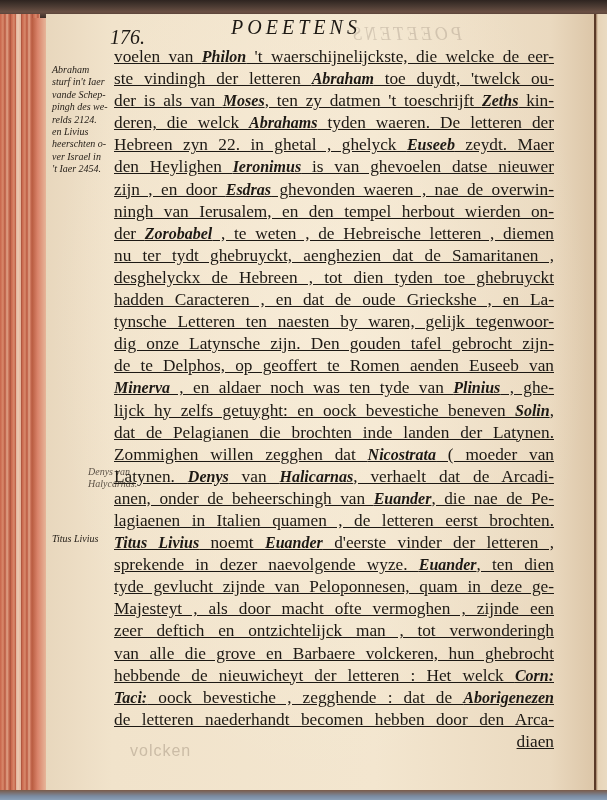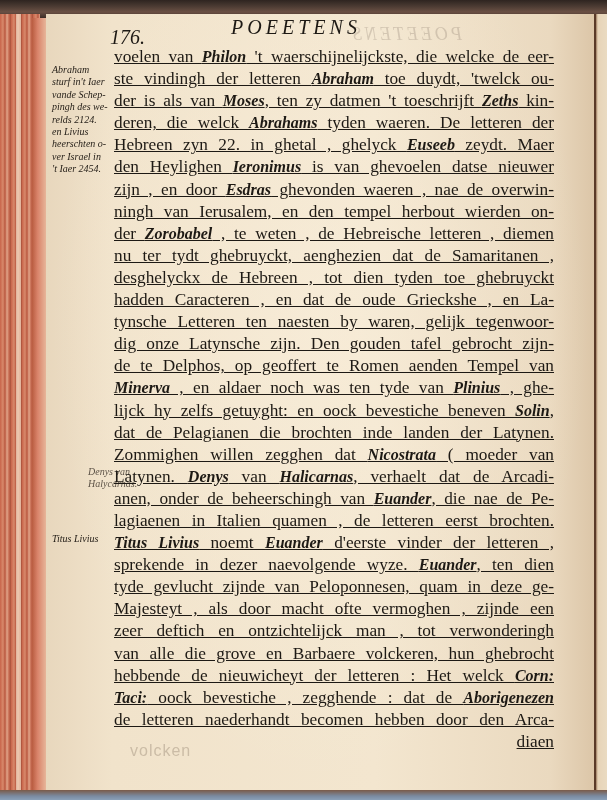--- a/index.html
+++ b/index.html
@@ -179,21 +179,21 @@
       <span class="line"><span>Hebreen zyn 22. in ghetal , ghelyck </span><i>Euseeb</i><span> zeydt.  Maer</span></span>
       <span class="line"><span>den Heylighen </span><i>Ieronimus</i><span> is van ghevoelen datse nieuwer</span></span>
       <span class="line"><span>zijn , en door </span><i>Esdras</i><span> ghevonden waeren , nae de overwin-</span></span>
       <span class="line"><span>ningh van Ierusalem, en den tempel herbout wierden on-</span></span>
       <span class="line"><span>der  </span><i>Zorobabel</i><span> , te weten , de Hebreische letteren , diemen</span></span>
       <span class="line"><span>nu ter tydt  ghebruyckt, aenghezien dat de Samaritanen ,</span></span>
       <span class="line"><span>desghelyckx de Hebreen , tot dien tyden toe  ghebruyckt</span></span>
       <span class="line"><span>hadden Caracteren , en dat de oude Grieckshe , en La-</span></span>
       <span class="line"><span>tynsche Letteren ten naesten by waren, gelijk tegenwoor-</span></span>
       <span class="line"><span>dig  onze Latynsche zijn. Den gouden tafel gebrocht zijn-</span></span>
-      <span class="line"><span>de te Delphos, op geoffert te Romen aenden Tempel van</span></span>
+      <span class="line"><span>de te Delphos, op geoffert te Romen aenden Euseeb van</span></span>
       <span class="line"><i>Minerva</i><span> , en aldaer noch was  ten tyde van </span><i>Plinius</i><span> ,  ghe-</span></span>
       <span class="line"><span>lijck hy zelfs getuyght: en oock bevestiche beneven </span><i>Solin</i><span>,</span></span>
       <span class="line"><span>dat de Pelagianen die brochten inde landen der Latynen.</span></span>
       <span class="line"><span>Zommighen willen zegghen dat  </span><i>Nicostrata</i><span> ( moeder van</span></span>
       <span class="line"><span>Latynen.    </span><i>Denys</i><span> van </span><i>Halicarnas</i><span>, verhaelt dat de Arcadi-</span></span>
       <span class="line"><span>anen, onder de beheerschingh van </span><i>Euander</i><span>, die nae de Pe-</span></span>
       <span class="line"><span>lagiaenen  in Italien quamen ,  de  letteren eerst brochten.</span></span>
       <span class="line"><i>Titus Livius</i><span> noemt </span><i>Euander</i><span> d'eerste  vinder der letteren ,</span></span>
       <span class="line"><span>sprekende in dezer naevolgende wyze.   </span><i>Euander</i><span>, ten dien</span></span>
       <span class="line"><span>tyde gevlucht zijnde van Peloponnesen, quam in deze ge-</span></span>

